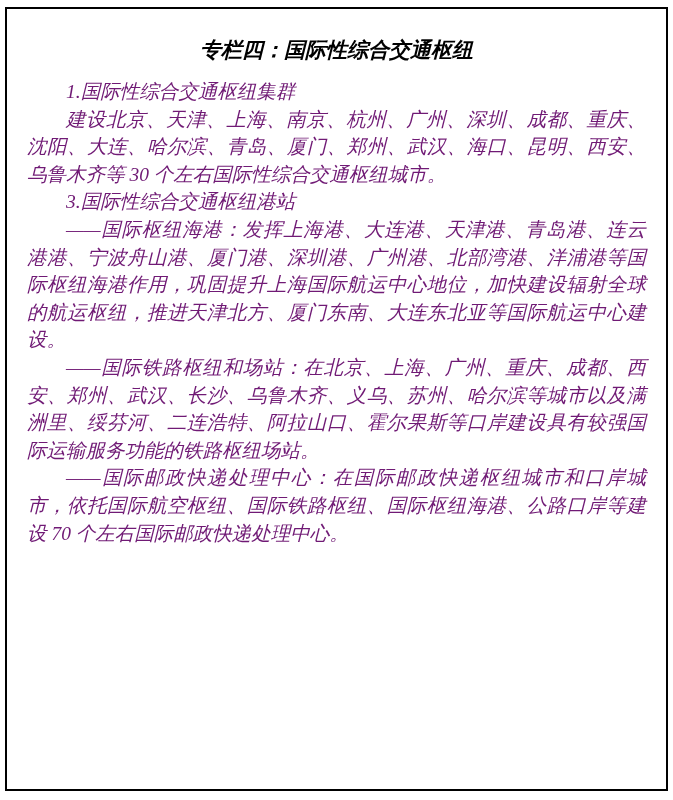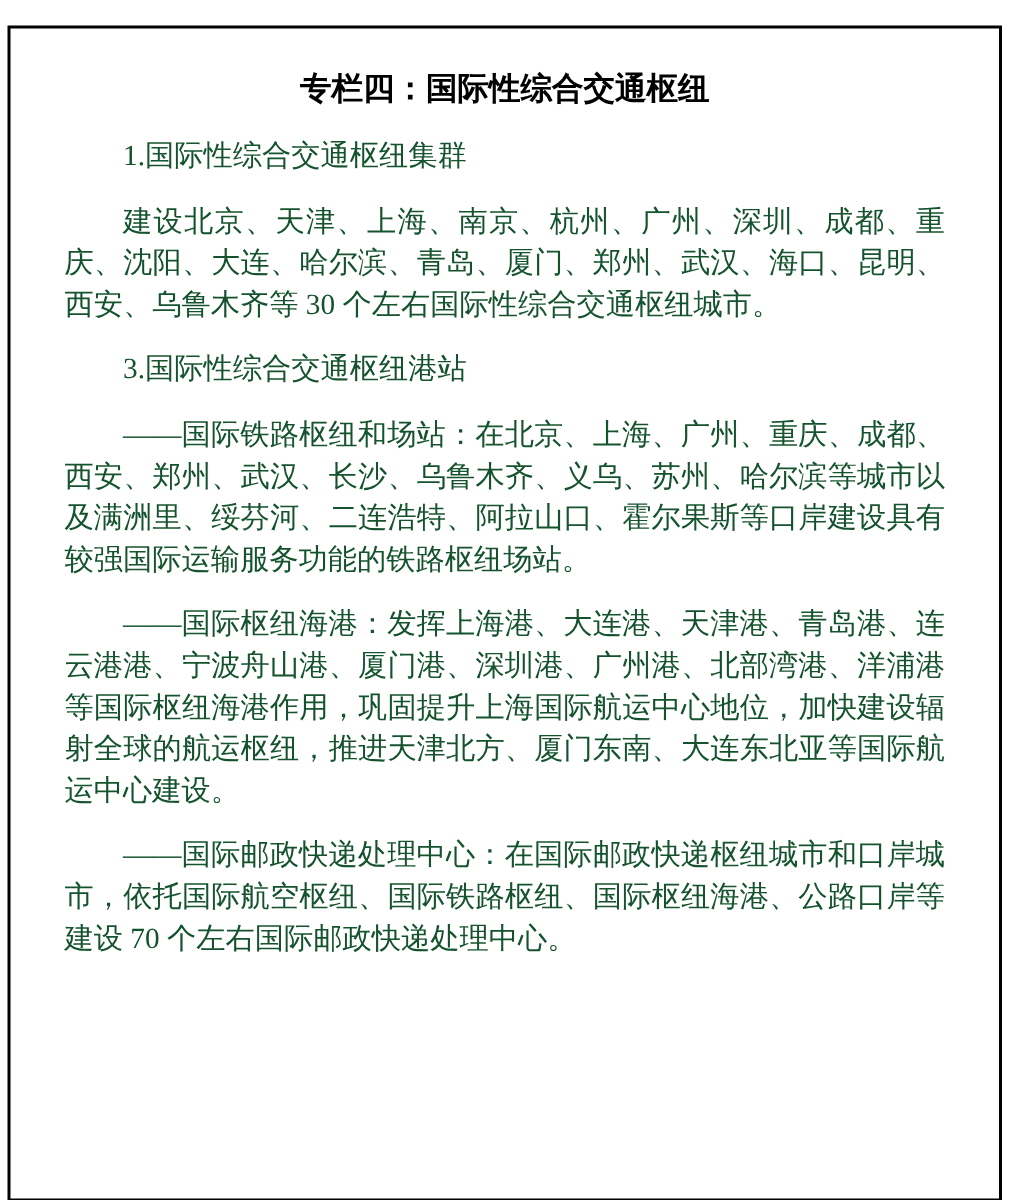--- a/index.html
+++ b/index.html
@@ -11,62 +11,63 @@
     width: 673px;
     height: 800px;
     position: relative;
     overflow: hidden;
     font-family: "Liberation Serif", "DejaVu Serif", serif;
     color: #000000;
   }
   .panel {
     position: absolute;
     left: 5px;
-    top: 17px;
+    top: 7px;
     width: 663px;
     height: 784px;
     box-sizing: border-box;
     border: 2px solid #000000;
     background: #ffffff;
     padding: 26px 20px 0 20px;
     overflow: hidden;
+    font-style: italic;
   }
   .panel-title {
     margin: 0 0 13px 0;
     font-family: "Liberation Sans", "DejaVu Sans", sans-serif;
     font-weight: bold;
     font-size: 21px;
     line-height: 30px;
     text-align: center;
     color: #000000;
   }
   .para {
-    margin: 16px;
+    margin: 0;
     font-size: 19.5px;
     line-height: 27.6px;
     text-align: justify;
     text-justify: inter-character;
     text-indent: 2em;
-    color: #14532d;
+    color: #701a75;
     word-break: break-all;
   }
 </style>
 </head>
 <body>
 
 <div class="panel">
   <h1 class="panel-title">专栏四：国际性综合交通枢纽</h1>
 
   <p class="para">1.国际性综合交通枢纽集群</p>
 
 
 
   <p class="para">建设北京、天津、上海、南京、杭州、广州、深圳、成都、重庆、沈阳、大连、哈尔滨、青岛、厦门、郑州、武汉、海口、昆明、西安、乌鲁木齐等 30 个左右国际性综合交通枢纽城市。</p>
 
   <p class="para">3.国际性综合交通枢纽港站</p>
 
+  <p class="para">——国际枢纽海港：发挥上海港、大连港、天津港、青岛港、连云港港、宁波舟山港、厦门港、深圳港、广州港、北部湾港、洋浦港等国际枢纽海港作用，巩固提升上海国际航运中心地位，加快建设辐射全球的航运枢纽，推进天津北方、厦门东南、大连东北亚等国际航运中心建设。</p>
+
   <p class="para">——国际铁路枢纽和场站：在北京、上海、广州、重庆、成都、西安、郑州、武汉、长沙、乌鲁木齐、义乌、苏州、哈尔滨等城市以及满洲里、绥芬河、二连浩特、阿拉山口、霍尔果斯等口岸建设具有较强国际运输服务功能的铁路枢纽场站。</p>
-
-  <p class="para">——国际枢纽海港：发挥上海港、大连港、天津港、青岛港、连云港港、宁波舟山港、厦门港、深圳港、广州港、北部湾港、洋浦港等国际枢纽海港作用，巩固提升上海国际航运中心地位，加快建设辐射全球的航运枢纽，推进天津北方、厦门东南、大连东北亚等国际航运中心建设。</p>
 
 
   <p class="para">——国际邮政快递处理中心：在国际邮政快递枢纽城市和口岸城市，依托国际航空枢纽、国际铁路枢纽、国际枢纽海港、公路口岸等建设 70 个左右国际邮政快递处理中心。</p>
 </div>
 
 </body></html>

